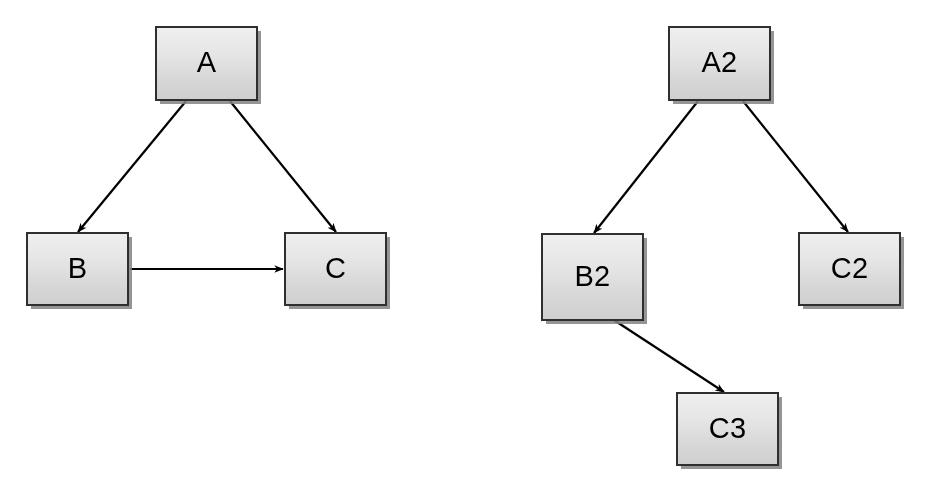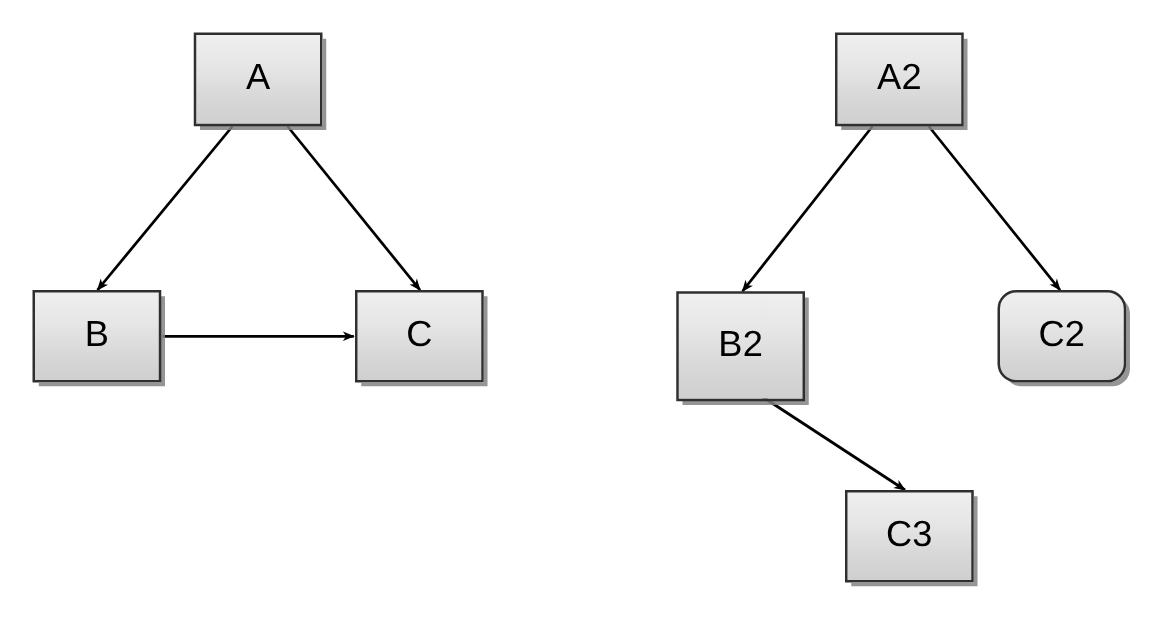--- a/index.html
+++ b/index.html
@@ -80,21 +80,21 @@
   </div>
 
   <div class="node" style="left: 668px; top: 26px; width: 103px; height: 75px;">
     <span class="node-label">A2</span>
   </div>
 
   <div class="node" style="left: 541px; top: 233px; width: 103px; height: 88px;">
     <span class="node-label">B2</span>
   </div>
 
-  <div class="node" style="left: 798px; top: 232px; width: 103px; height: 74px; border-radius: 15px;">
+  <div class="node" style="left: 798px; top: 232px; width: 103px; height: 74px;">
     <span class="node-label">C2</span>
   </div>
 
   <div class="node" style="left: 676px; top: 392px; width: 103px; height: 74px; align-items: center;">
     <span class="node-label">C3</span>
   </div>
 
 </div>
 
 </body></html>

